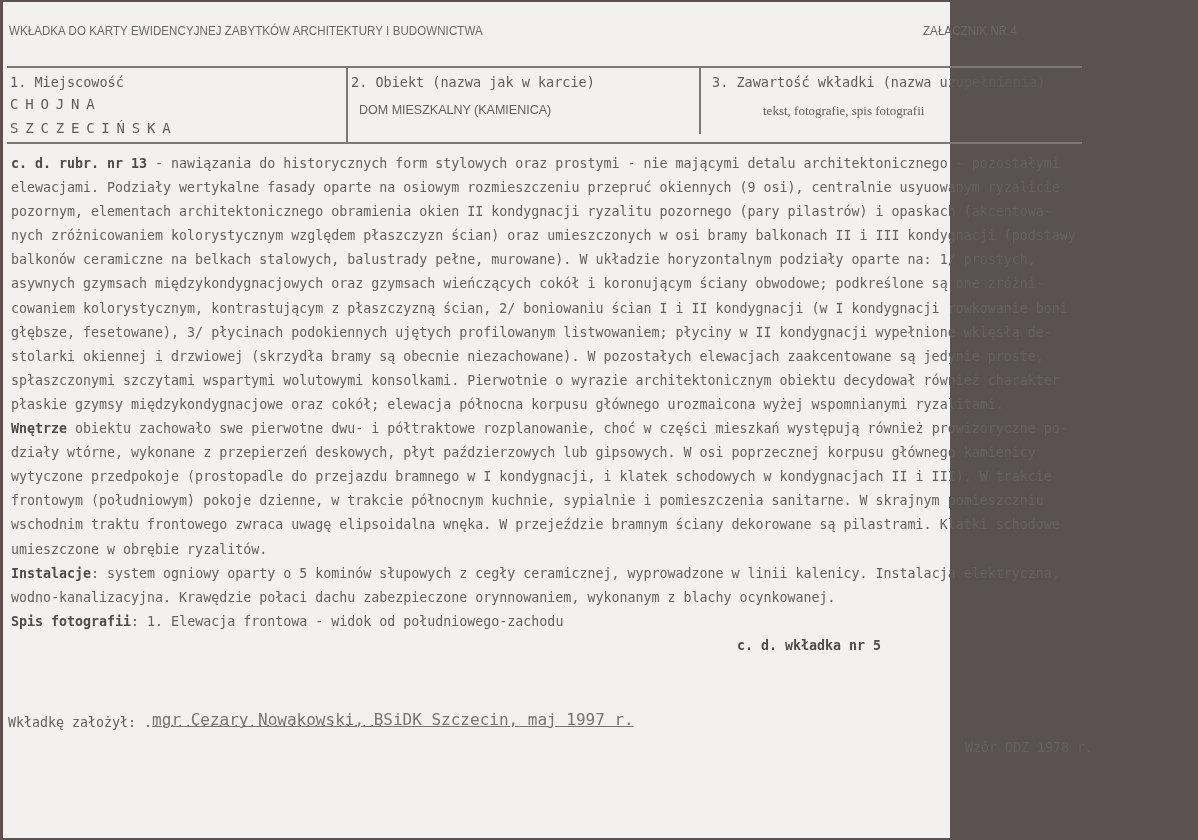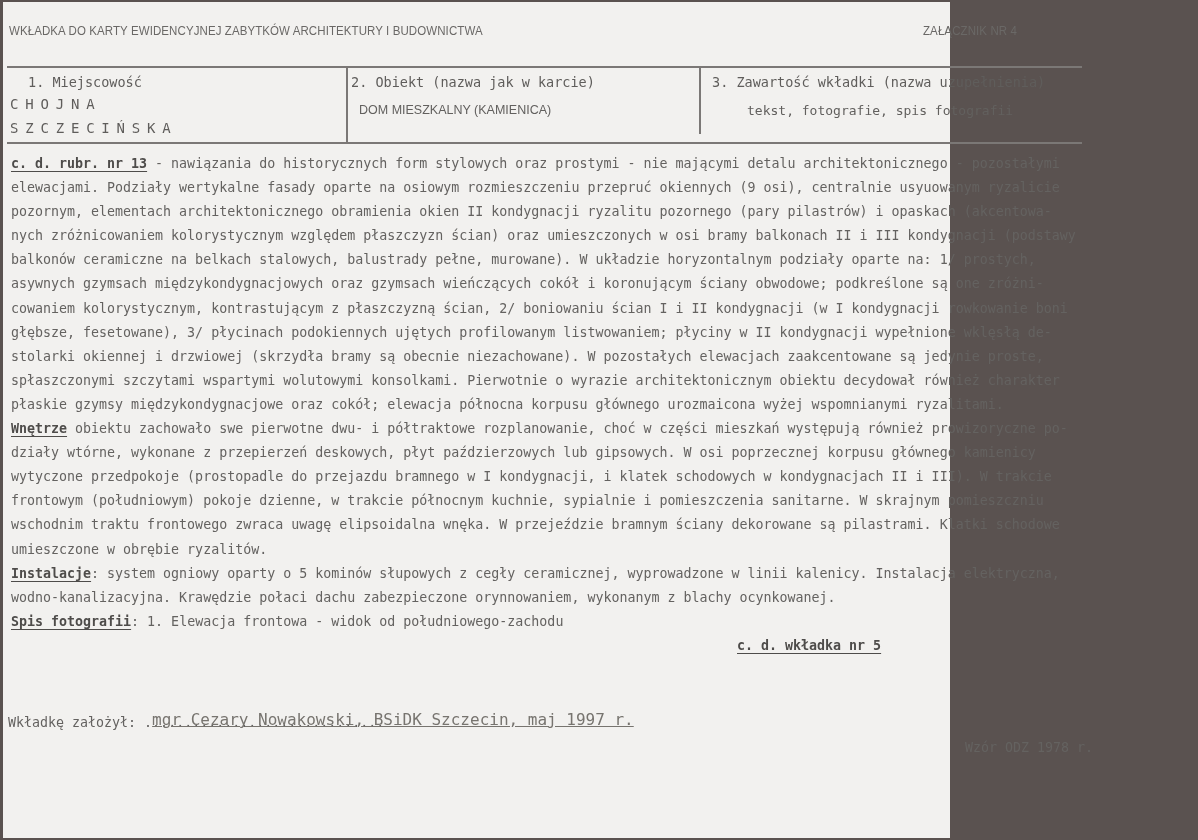--- a/index.html
+++ b/index.html
@@ -18,46 +18,46 @@
   .rule { position: absolute; height: 2px; background: #7b7876; }
   .vrule { position: absolute; width: 1.5px; background: #7b7876; }
   .cell-label { font-size: 13.5px; color: #5f5d5b; }
   .spaced { font-size: 14px; letter-spacing: 6.8px; color: #5f5d5b; text-align: center; }
   .cell-val { font-size: 13px; color: #62605e; }
   .body-text {
     position: absolute; left: 8px; top: 150px; width: 1150px;
     font-size: 13.3px; line-height: 24.1px; color: #646260;
   }
   .line { white-space: nowrap; display: block; height: 24.1px; }
-  .u { text-decoration: underline; text-underline-offset: 3px; font-weight: bold; color: #4e4c4a; }
+  .u { text-underline-offset: 3px; font-weight: bold; color: #4e4c4a; }
   .foot { font-size: 13.3px; color: #646260; }
   .sign { font-size: 16px; color: #77746f; text-decoration: underline; }
 </style>
 </head>
 <body>
 
 <div class="page">
 
   <div class="abs hdr" style="left:6px; top:22px;">WKŁADKA DO KARTY EWIDENCYJNEJ ZABYTKÓW ARCHITEKTURY I BUDOWNICTWA</div>
   <div class="abs hdr" style="left:920px; top:22px;">ZAŁĄCZNIK NR 4</div>
 
   <div class="rule" style="left:4px; top:64px; width:1075px;"></div>
   <div class="rule" style="left:4px; top:140px; width:1075px;"></div>
   <div class="vrule" style="left:343px; top:64px; height:76px;"></div>
   <div class="vrule" style="left:696px; top:64px; height:68px;"></div>
 
-  <div class="abs cell-label" style="left:25px; top:72px;">1. Miejscowość</div>
+  <div class="abs cell-label" style="left:7px; top:72px;">1. Miejscowość</div>
   <div class="abs spaced" style="left:7px; top:94px;">CHOJNA</div>
   <div class="abs spaced" style="left:7px; top:118px;">SZCZECIŃSKA</div>
 
   <div class="abs cell-label" style="left:348px; top:72px;">2. Obiekt (nazwa jak w karcie)</div>
   <div class="abs cell-val" style="left:356px; top:101px; font-family:'Liberation Sans', sans-serif; font-size:12.5px;">DOM MIESZKALNY (KAMIENICA)</div>
 
   <div class="abs cell-label" style="left:709px; top:72px;">3. Zawartość wkładki (nazwa uzupełnienia)</div>
-  <div class="abs cell-val" style="left:744px; top:101px;">tekst, fotografie, spis fotografii</div>
+  <div class="abs cell-val" style="left:760px; top:101px;font-family:Liberation Serif, serif;">tekst, fotografie, spis fotografii</div>
 
   <div class="body-text">
     <span class="line"><span class="u">c. d. rubr. nr 13</span><span> - nawiązania do historycznych form stylowych oraz prostymi - nie mającymi detalu architektonicznego - pozostałymi</span></span>
     <span class="line">elewacjami. Podziały wertykalne fasady oparte na osiowym rozmieszczeniu przepruć okiennych (9 osi), centralnie usyuowanym ryzalicie</span>
     <span class="line">pozornym, elementach architektonicznego obramienia okien II kondygnacji ryzalitu pozornego (pary pilastrów) i opaskach (akcentowa-</span>
     <span class="line">nych zróżnicowaniem kolorystycznym względem płaszczyzn ścian) oraz umieszczonych w osi bramy balkonach II i III kondygnacji (podstawy</span>
     <span class="line">balkonów ceramiczne na belkach stalowych, balustrady pełne, murowane). W układzie horyzontalnym podziały oparte na: 1/ prostych,</span>
     <span class="line">asywnych gzymsach międzykondygnacjowych oraz gzymsach wieńczących cokół i koronującym ściany obwodowe; podkreślone są one zróżni-</span>
     <span class="line">cowaniem kolorystycznym, kontrastującym z płaszczyzną ścian, 2/ boniowaniu ścian I i II kondygnacji (w I kondygnacji rowkowanie boni</span>
     <span class="line">głębsze, fesetowane), 3/ płycinach podokiennych ujętych profilowanym listwowaniem; płyciny w II kondygnacji wypełnione wklęsłą de-</span>

